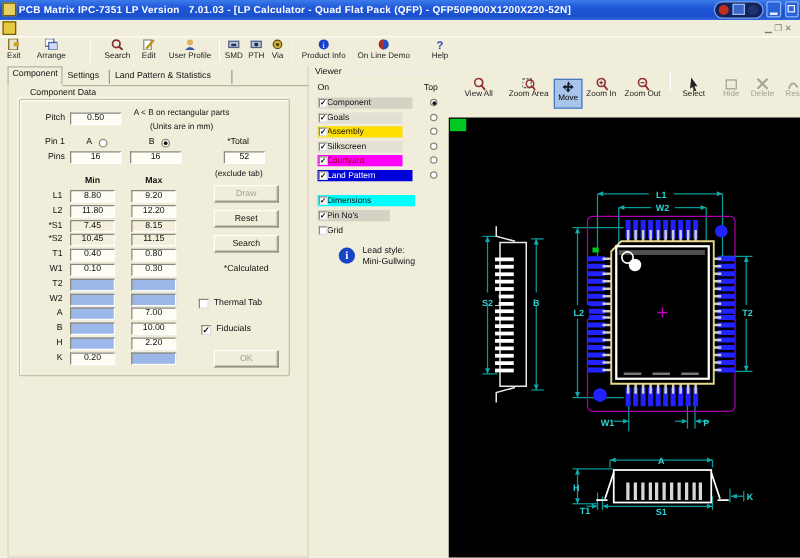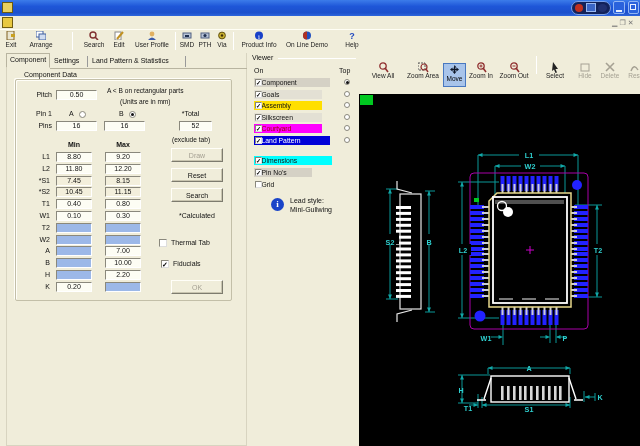--- a/index.html
+++ b/index.html
@@ -22,20 +22,21 @@
 .gb{position:absolute;border:1px solid #c3bfa8;border-radius:2px;box-shadow:1px 1px 0 #fffef8 inset, -1px -1px 0 #fffef8;}
 .cb{position:absolute;width:8px;height:8px;background:#fff;border-top:1px solid #8a887c;border-left:1px solid #8a887c;border-bottom:1px solid #ddd;border-right:1px solid #ddd;font-size:7px;line-height:7px;font-weight:bold;}
 .rad{position:absolute;width:7px;height:7px;border-radius:50%;background:#fff;border:1px solid #8a887c;}
 
 .vrow{position:absolute;left:254px;height:9px;font-size:6.8px;line-height:9px;color:#111;}
 </style></head>
 <body>
 <div id="app">
   <div class="abs" id="title">
     <div class="abs" style="left:2px;top:2px;width:11px;height:11px;background:#e8d060;border:1px solid #6a5a10;"></div>
+    <div class="abs txt">PCB Matrix IPC-7351 LP Version&nbsp;&nbsp;&nbsp;7.01.03 - [LP Calculator - Quad Flat Pack (QFP) - QFP50P900X1200X220-52N]</div>
 
     <div class="abs" style="left:571px;top:1px;width:40px;height:14px;background:#12225a;border:1px solid #7aa0e8;border-radius:7px;"></div>
     <div class="abs" style="left:575px;top:4px;width:8px;height:8px;background:#c03020;border-radius:50%;"></div>
     <div class="abs" style="left:586px;top:3px;width:10px;height:9px;background:#3a66c8;border:1px solid #9ab8f0;"></div>
     <div class="abs" style="left:598px;top:4px;width:9px;height:8px;background:#203070;border-radius:50%;"></div>
     <div class="abs" style="left:613px;top:1px;width:12px;height:13px;background:#2a62dc;border:1px solid #8fb4f4;border-radius:2px;"></div>
     <div class="abs" style="left:616px;top:10px;width:6px;height:2px;background:#e8f0ff;"></div>
     <div class="abs" style="left:628px;top:1px;width:11px;height:13px;background:#2a62dc;border:1px solid #8fb4f4;border-radius:2px;"></div>
     <div class="abs" style="left:630px;top:4px;width:6px;height:6px;border:1px solid #e8f0ff;"></div>
   </div>

